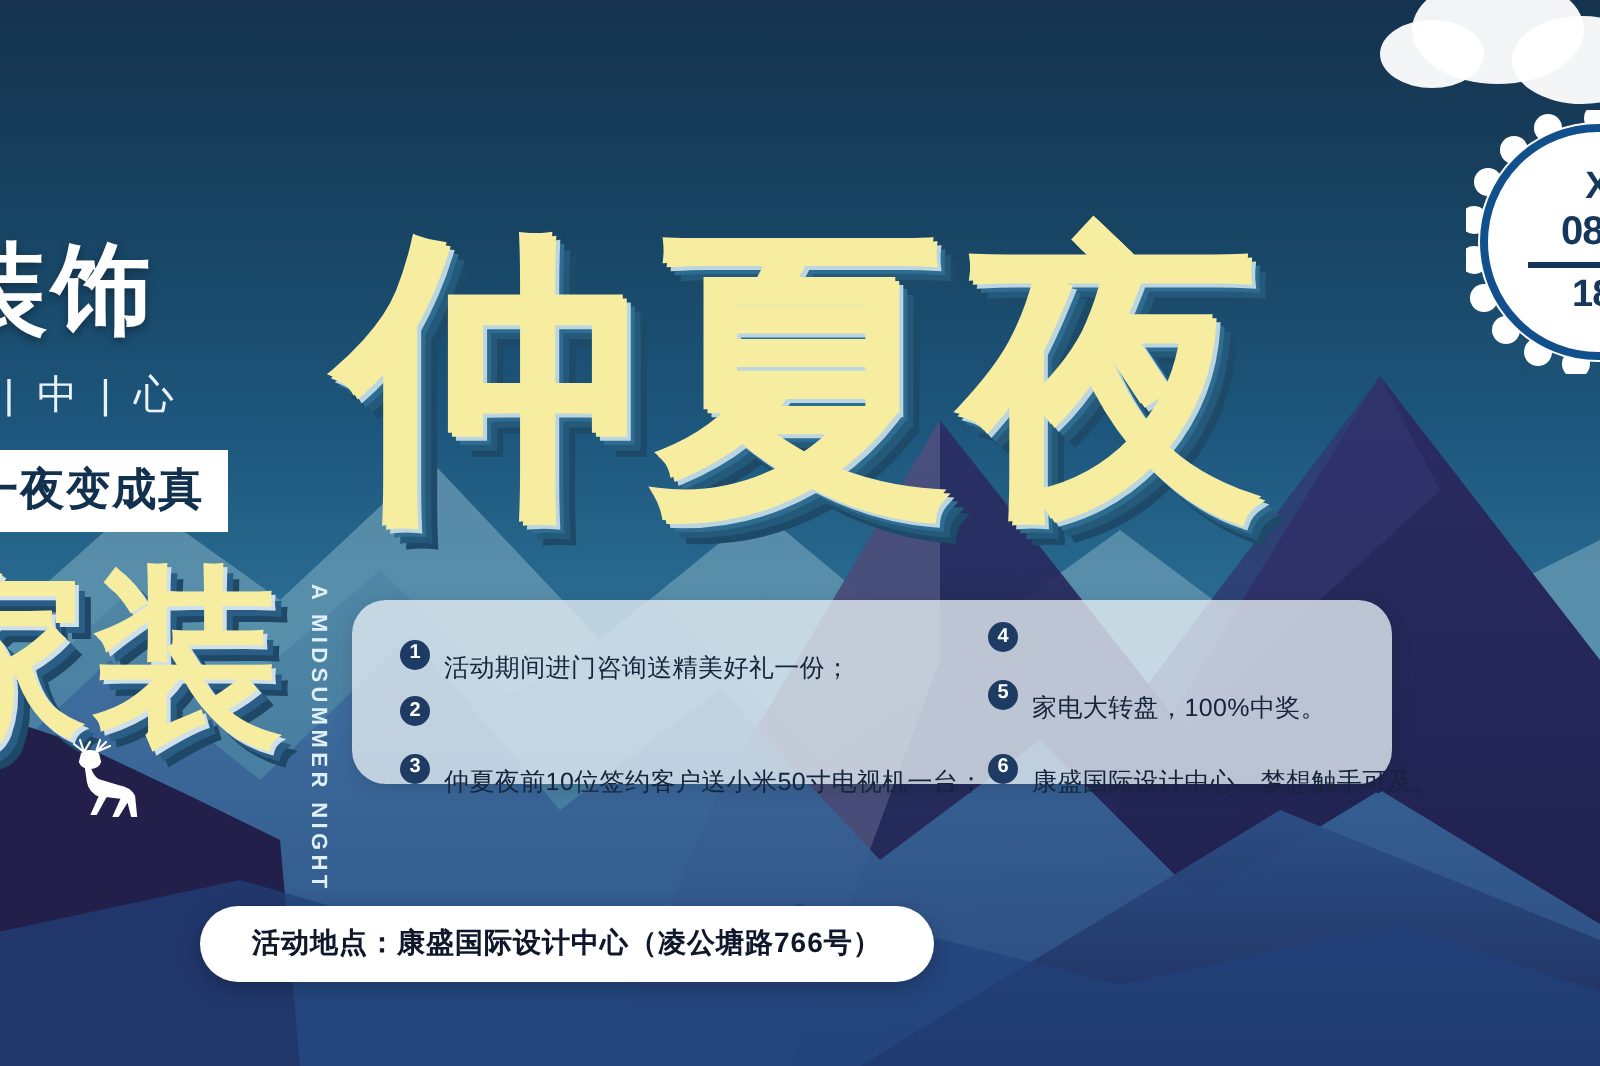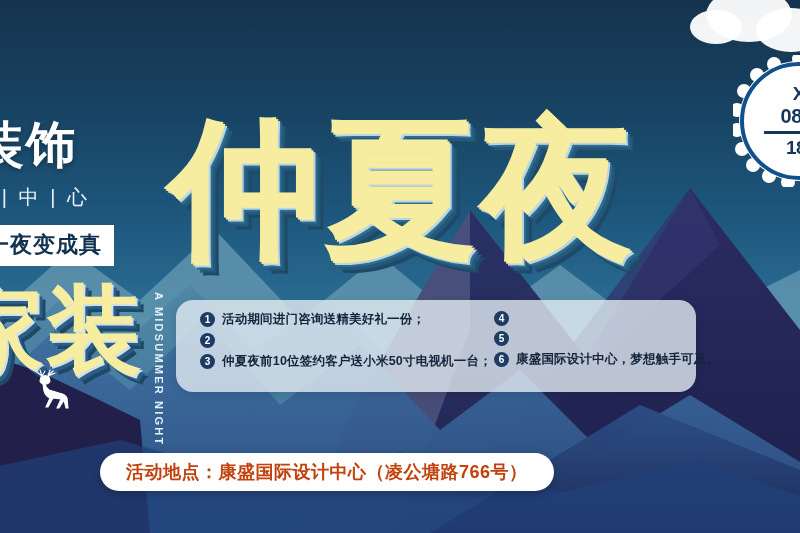--- a/index.html
+++ b/index.html
@@ -212,41 +212,42 @@
     font-size: 10px;
     font-weight: bold;
     display: flex;
     align-items: center;
     justify-content: center;
     line-height: 1;
   }
   .benefit-text {
     font-size: 12.5px;
     color: #14243c;
-    font-weight: bold;
+    font-weight: normal;
     letter-spacing: .2px;
+    margin-top: 15px;
   }
 
   
   #location-pill {
     position: absolute;
     left: 100px;
     top: 453px;
     height: 38px;
     padding: 0 26px;
     border-radius: 19px;
     background: #ffffff;
     display: flex;
     align-items: center;
     box-shadow: 0 3px 10px rgba(0,0,0,.25);
   }
   #location-text {
-    font-size: 18px;
-    font-weight: bold;
-    color: #c2410c;
+    font-size: 14px;
+    font-weight: bold;
+    color: #0f172a;
     letter-spacing: .5px;
     white-space: nowrap;
   }
 </style>
 </head>
 <body>
 
 <div id="poster">
 
   <div class="cloud" style="left:706px; top:-12px; width:86px; height:54px;"></div>
@@ -365,20 +366,21 @@
         <span class="benefit-num">3</span>
         <span class="benefit-text">仲夏夜前10位签约客户送小米50寸电视机一台；</span>
       </div>
     </div>
     <div class="benefit-col right">
       <div class="benefit-row">
         <span class="benefit-num">4</span>
       </div>
       <div class="benefit-row">
         <span class="benefit-num">5</span>
+        <span class="benefit-text">家电大转盘，100%中奖。</span>
       </div>
       <div class="benefit-row">
         <span class="benefit-num">6</span>
         <span class="benefit-text">康盛国际设计中心，梦想触手可及。</span>
       </div>
     </div>
   </div>
 
   <div id="location-pill">
     <span id="location-text">活动地点：康盛国际设计中心（凌公塘路766号）</span>

